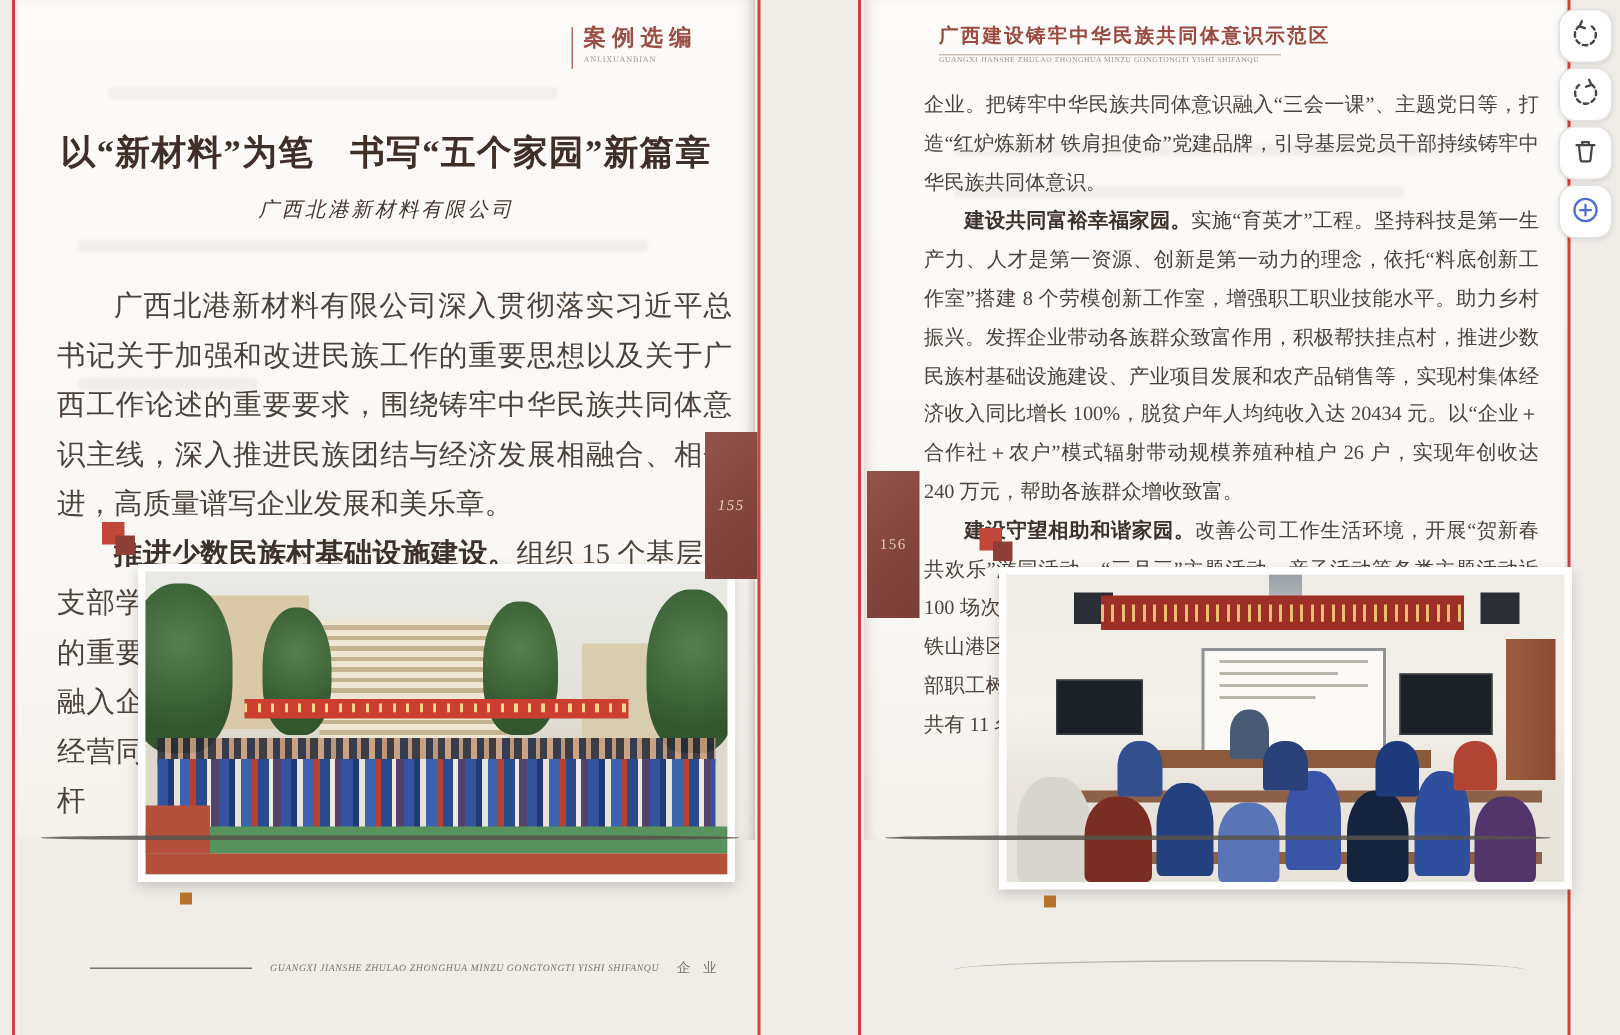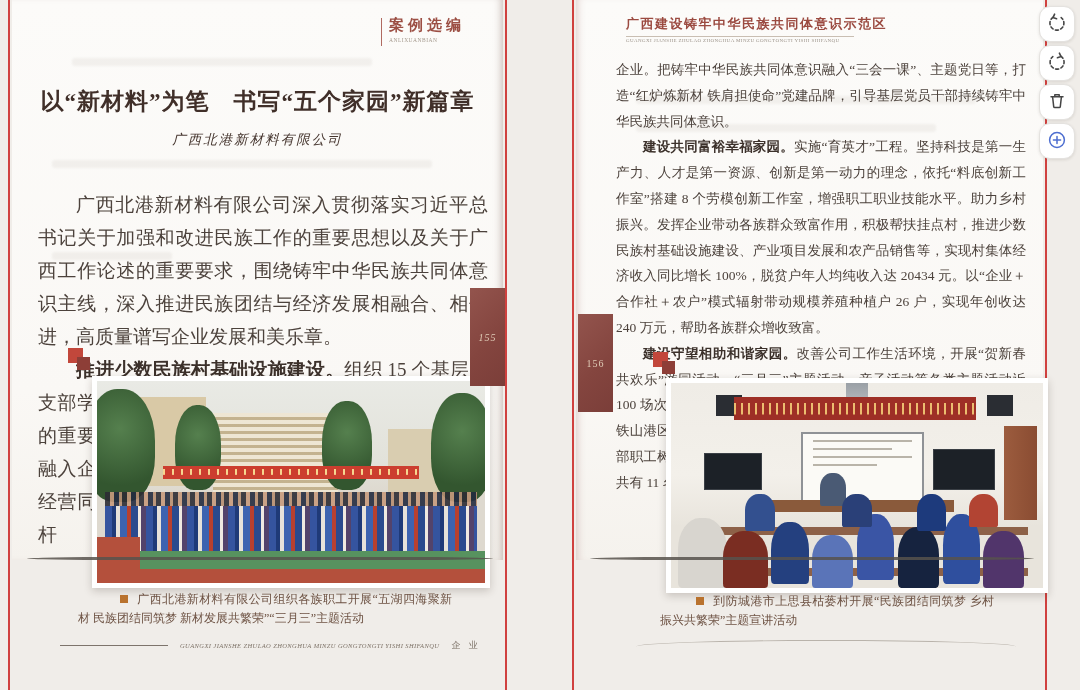--- a/index.html
+++ b/index.html
@@ -139,21 +139,21 @@
         <div class="banner"></div>
         <div class="heads"></div>
         <div class="crowd"></div>
         <div class="court-g"></div>
         <div class="court-side"></div>
         <div class="court-r"></div>
       </div>
     </div>
 
     <div class="caption" style="left:66px;top:590px;width:374px;text-indent:42px;">
-      <span class="bullet"></span><span>广西北港新材料有限公司组织各族职工开展“五湖四海聚新材 民族团结同筑梦 新材发展共繁荣”“三月三”主题活动</span>
+      <span class="bullet"></span>
     </div>
 
     <div class="footer" style="left:48px;top:639px;gap:12px;">
       <div class="footer-line"></div>
       <span class="footer-pinyin">GUANGXI JIANSHE ZHULAO ZHONGHUA MINZU GONGTONGTI YISHI SHIFANQU</span>
       <span class="footer-suffix">企 业</span>
     </div>
 
     <div class="page-bottom-edge"></div>
   </div>
@@ -213,21 +213,21 @@
         <div class="fig" style="left:73%;bottom:2%;width:10%;height:34%;background:#2f4f9e;"></div>
         <div class="fig" style="left:84%;bottom:0;width:11%;height:28%;background:#51356b;"></div>
         <div class="fig" style="left:20%;bottom:28%;width:8%;height:18%;background:#33508f;"></div>
         <div class="fig" style="left:46%;bottom:30%;width:8%;height:16%;background:#2a4078;"></div>
         <div class="fig" style="left:66%;bottom:28%;width:8%;height:18%;background:#1d3a7c;"></div>
         <div class="fig" style="left:80%;bottom:30%;width:8%;height:16%;background:#b24433;"></div>
       </div>
     </div>
 
     <div class="caption" style="left:84px;top:592px;width:334px;text-indent:36px;">
-      <span class="bullet"></span><span>到防城港市上思县枯蒌村开展“民族团结同筑梦 乡村振兴共繁荣”主题宣讲活动</span>
+      <span class="bullet"></span>
     </div>
 
     <div class="curl-line" style="left:60px;top:640px;width:380px;"></div>
     <div class="page-bottom-edge"></div>
   </div>
 
   <div class="tab" style="left:4px;top:290px;margin-top:26px;">
     <span>156</span>
   </div>
 </div>

